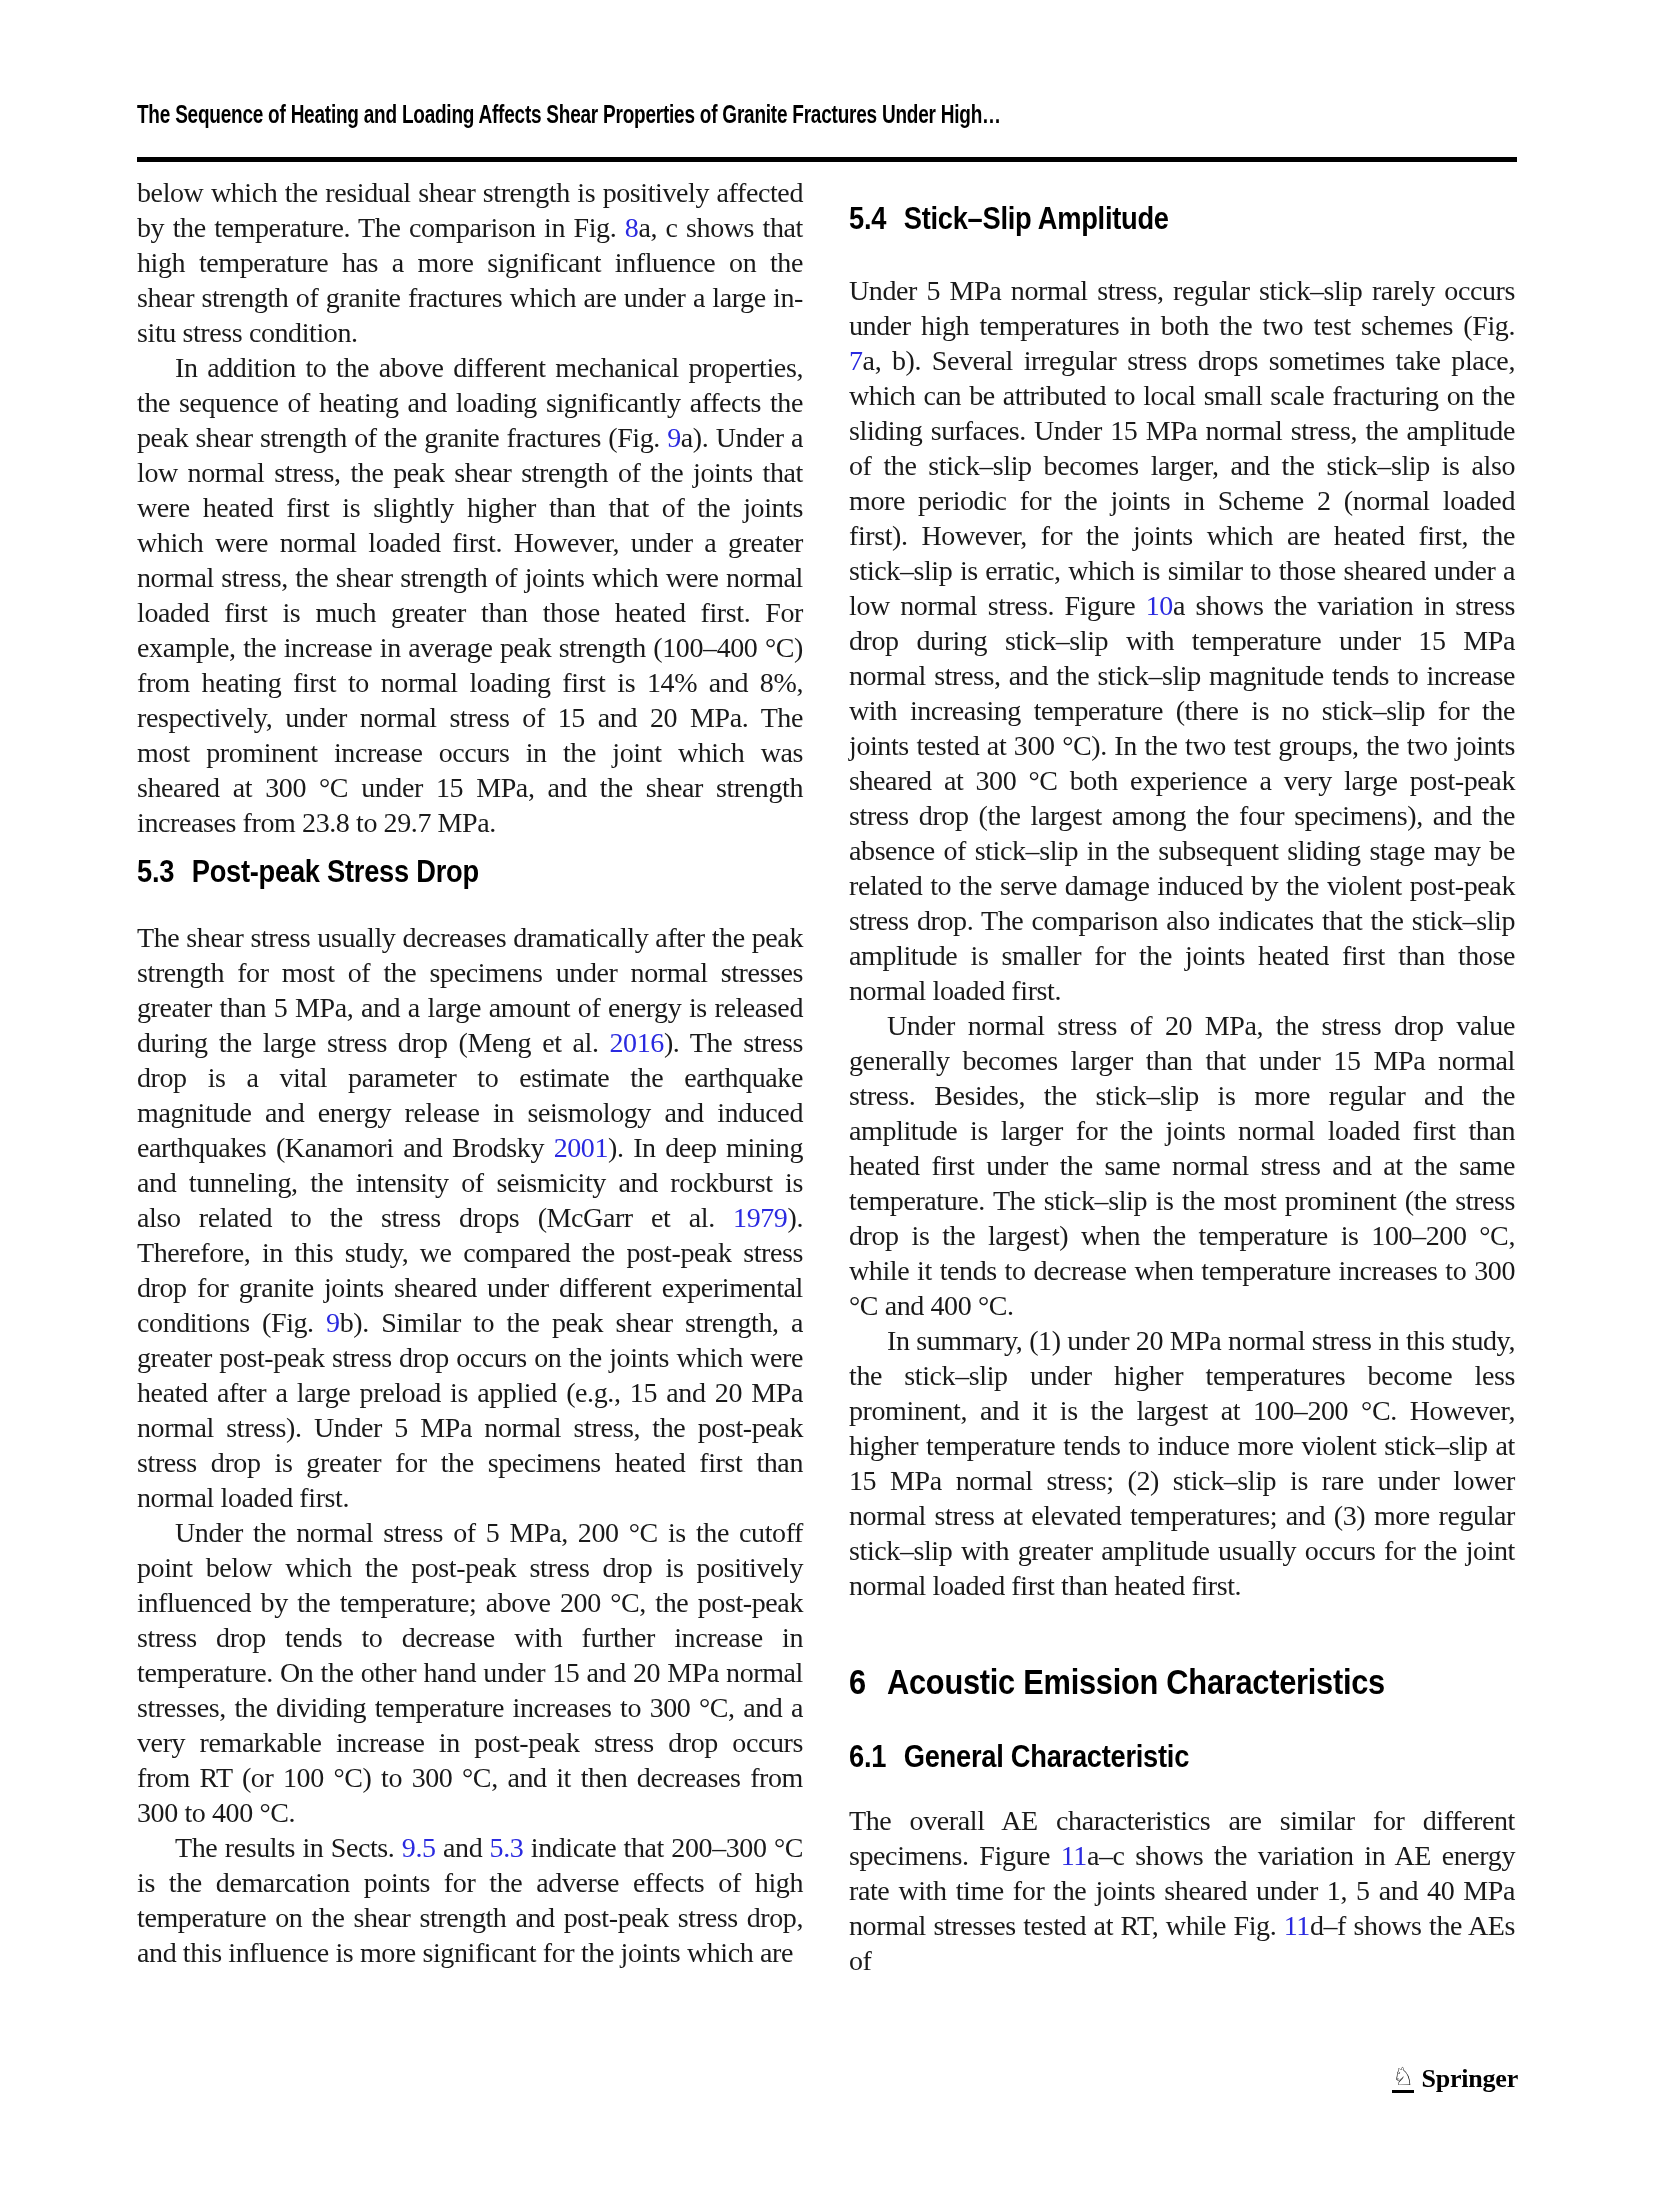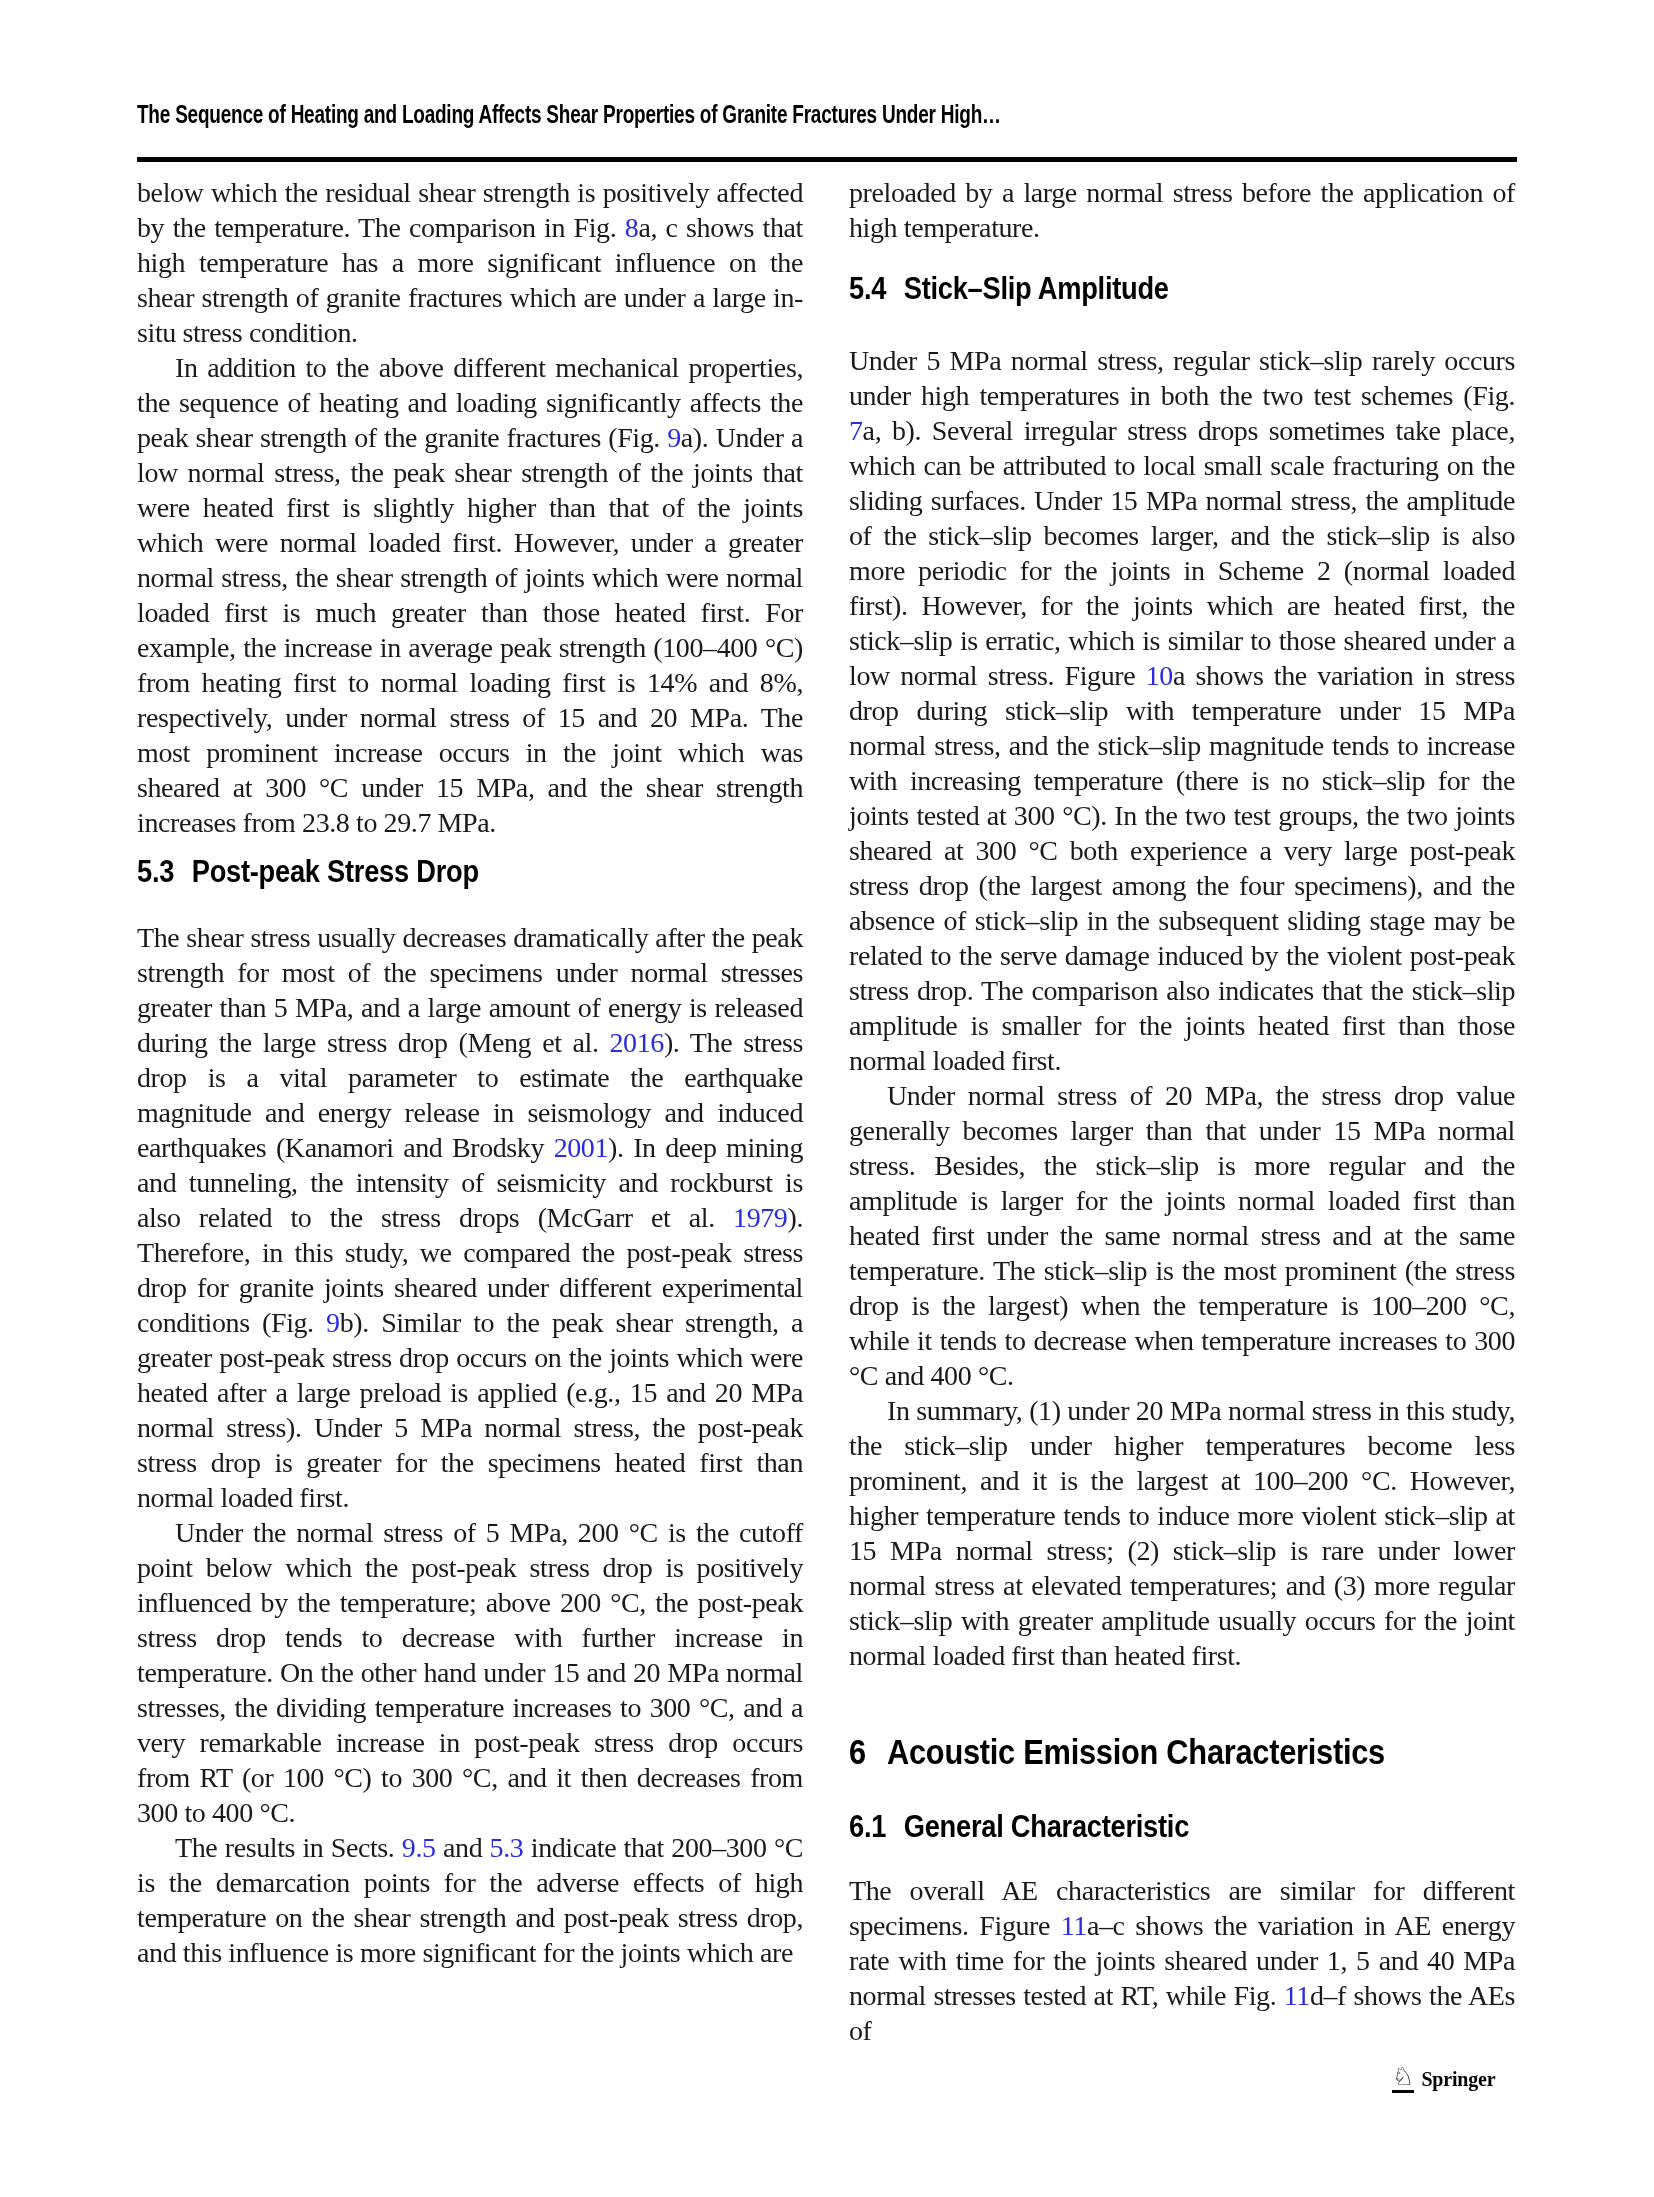--- a/index.html
+++ b/index.html
@@ -72,21 +72,21 @@
     color:#000;
   }
   .knight-icon {
     font-family:"DejaVu Sans", sans-serif;
     font-size:25px; line-height:25px;
     border-bottom:3px solid #000;
     padding-bottom:1px;
   }
   .spr-text {
     font-family:"Liberation Serif", serif;
-    font-size:20px; line-height:28px;
+    font-size:26px; line-height:28px;
     font-weight:600;
     letter-spacing:-0.2px;
   }
 </style>
 </head>
 <body>
 
 <div class="page">
 
   <div class="running-head">
@@ -96,21 +96,20 @@
 
   <div class="col col-left" id="col-left">
       <p class="body-p"><span>below which the residual shear strength is positively affected by the temperature. The comparison in Fig. </span><span class="xref">8</span><span>a, c shows that high temperature has a more significant influence on the shear strength of granite fractures which are under a large in-situ stress condition.</span></p>
       <p class="body-p indent"><span>In addition to the above different mechanical properties, the sequence of heating and loading significantly affects the peak shear strength of the granite fractures (Fig. </span><span class="xref">9</span><span>a). Under a low normal stress, the peak shear strength of the joints that were heated first is slightly higher than that of the joints which were normal loaded first. However, under a greater normal stress, the shear strength of joints which were normal loaded first is much greater than those heated first. For example, the increase in average peak strength (100–400 °C) from heating first to normal loading first is 14% and 8%, respectively, under normal stress of 15 and 20 MPa. The most prominent increase occurs in the joint which was sheared at 300 °C under 15 MPa, and the shear strength increases from 23.8 to 29.7 MPa.</span></p>
       <div class="heading lvl2 sec-5-3"><span class="hnum">5.3</span><span>Post-peak Stress Drop</span></div>
       <p class="body-p"><span>The shear stress usually decreases dramatically after the peak strength for most of the specimens under normal stresses greater than 5 MPa, and a large amount of energy is released during the large stress drop (Meng et al. </span><span class="xref">2016</span><span>). The stress drop is a vital parameter to estimate the earthquake magnitude and energy release in seismology and induced earthquakes (Kanamori and Brodsky </span><span class="xref">2001</span><span>). In deep mining and tunneling, the intensity of seismicity and rockburst is also related to the stress drops (McGarr et al. </span><span class="xref">1979</span><span>). Therefore, in this study, we compared the post-peak stress drop for granite joints sheared under different experimental conditions (Fig. </span><span class="xref">9</span><span>b). Similar to the peak shear strength, a greater post-peak stress drop occurs on the joints which were heated after a large preload is applied (e.g., 15 and 20 MPa normal stress). Under 5 MPa normal stress, the post-peak stress drop is greater for the specimens heated first than normal loaded first.</span></p>
       <p class="body-p indent"><span>Under the normal stress of 5 MPa, 200 °C is the cutoff point below which the post-peak stress drop is positively influenced by the temperature; above 200 °C, the post-peak stress drop tends to decrease with further increase in temperature. On the other hand under 15 and 20 MPa normal stresses, the dividing temperature increases to 300 °C, and a very remarkable increase in post-peak stress drop occurs from RT (or 100 °C) to 300 °C, and it then decreases from 300 to 400 °C.</span></p>
       <p class="body-p indent"><span>The results in Sects. </span><span class="xref">9.5</span><span> and </span><span class="xref">5.3</span><span> indicate that 200–300 °C is the demarcation points for the adverse effects of high temperature on the shear strength and post-peak stress drop, and this influence is more significant for the joints which are</span></p>
     </div>
   <div class="col col-right" id="col-right">
-      <p class="body-p"><span>preloaded by a large normal stress before the application of high temperature.</span></p>
       <div class="heading lvl2 sec-5-4"><span class="hnum">5.4</span><span>Stick–Slip Amplitude</span></div>
       <p class="body-p"><span>Under 5 MPa normal stress, regular stick–slip rarely occurs under high temperatures in both the two test schemes (Fig. </span><span class="xref">7</span><span>a, b). Several irregular stress drops sometimes take place, which can be attributed to local small scale fracturing on the sliding surfaces. Under 15 MPa normal stress, the amplitude of the stick–slip becomes larger, and the stick–slip is also more periodic for the joints in Scheme 2 (normal loaded first). However, for the joints which are heated first, the stick–slip is erratic, which is similar to those sheared under a low normal stress. Figure </span><span class="xref">10</span><span>a shows the variation in stress drop during stick–slip with temperature under 15 MPa normal stress, and the stick–slip magnitude tends to increase with increasing temperature (there is no stick–slip for the joints tested at 300 °C). In the two test groups, the two joints sheared at 300 °C both experience a very large post-peak stress drop (the largest among the four specimens), and the absence of stick–slip in the subsequent sliding stage may be related to the serve damage induced by the violent post-peak stress drop. The comparison also indicates that the stick–slip amplitude is smaller for the joints heated first than those normal loaded first.</span></p>
       <p class="body-p indent"><span>Under normal stress of 20 MPa, the stress drop value generally becomes larger than that under 15 MPa normal stress. Besides, the stick–slip is more regular and the amplitude is larger for the joints normal loaded first than heated first under the same normal stress and at the same temperature. The stick–slip is the most prominent (the stress drop is the largest) when the temperature is 100–200 °C, while it tends to decrease when temperature increases to 300 °C and 400 °C.</span></p>
       <p class="body-p indent"><span>In summary, (1) under 20 MPa normal stress in this study, the stick–slip under higher temperatures become less prominent, and it is the largest at 100–200 °C. However, higher temperature tends to induce more violent stick–slip at 15 MPa normal stress; (2) stick–slip is rare under lower normal stress at elevated temperatures; and (3) more regular stick–slip with greater amplitude usually occurs for the joint normal loaded first than heated first.</span></p>
       <div class="heading lvl1 sec-6"><span class="hnum">6</span><span>Acoustic Emission Characteristics</span></div>
       <div class="heading lvl2 sec-6-1"><span class="hnum">6.1</span><span>General Characteristic</span></div>
       <p class="body-p"><span>The overall AE characteristics are similar for different specimens. Figure </span><span class="xref">11</span><span>a–c shows the variation in AE energy rate with time for the joints sheared under 1, 5 and 40 MPa normal stresses tested at RT, while Fig. </span><span class="xref">11</span><span>d–f shows the AEs of</span></p>
     </div>
 
   <div class="footer-logo">

